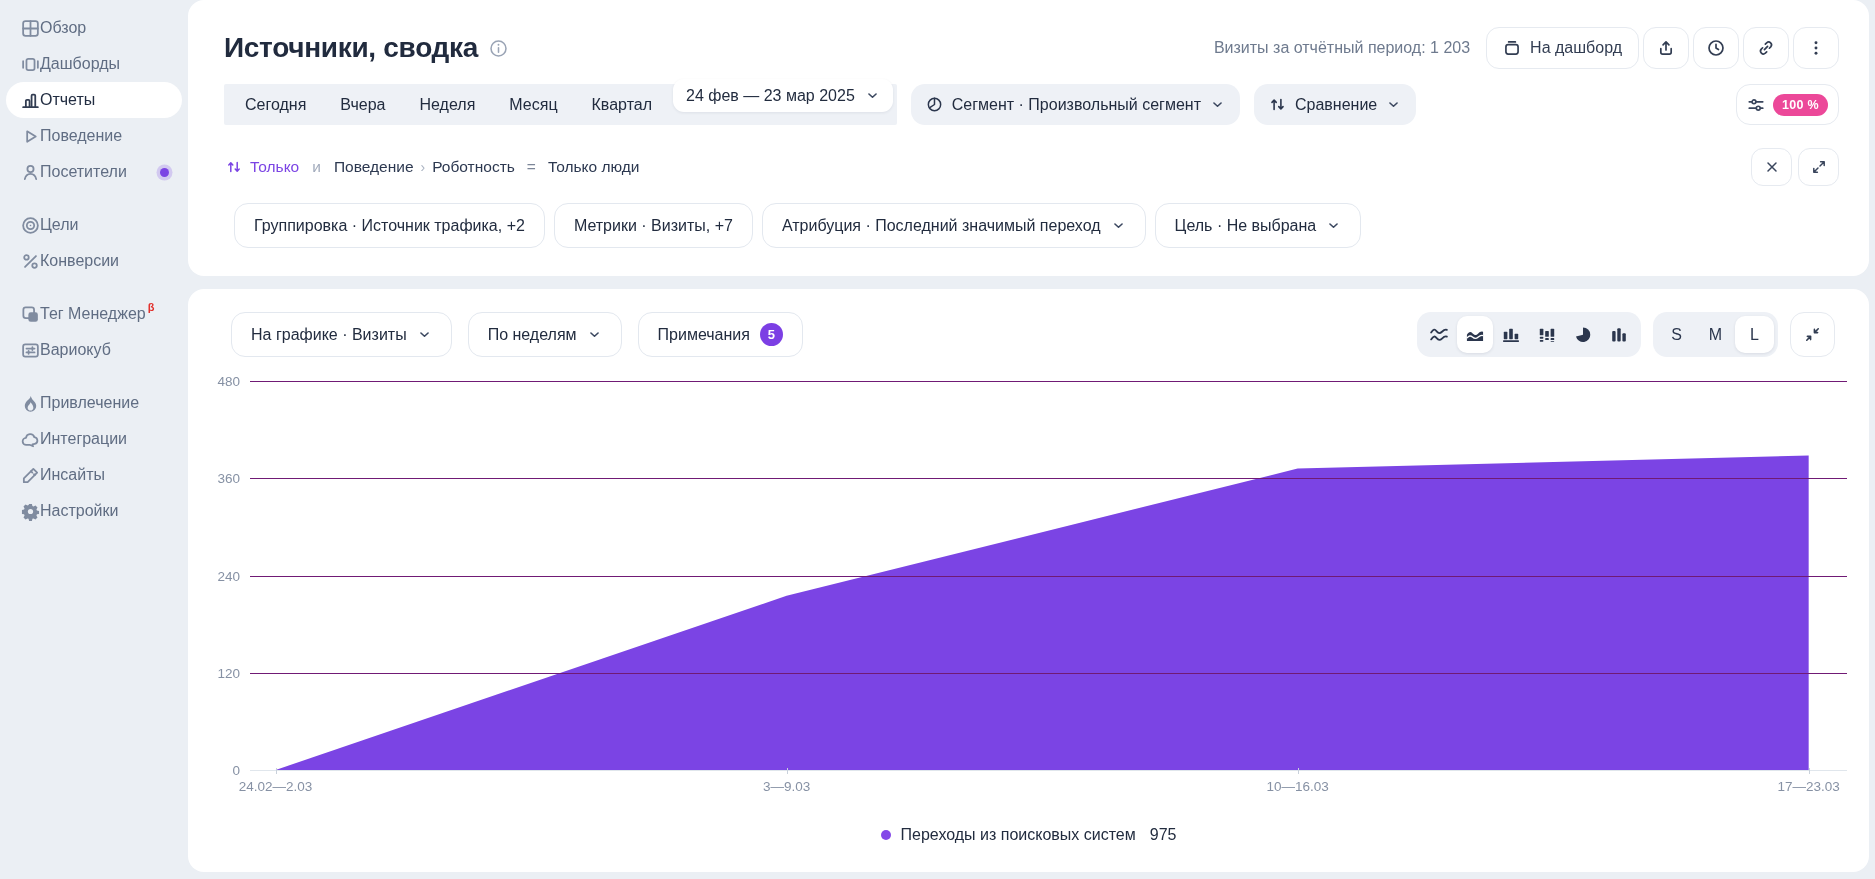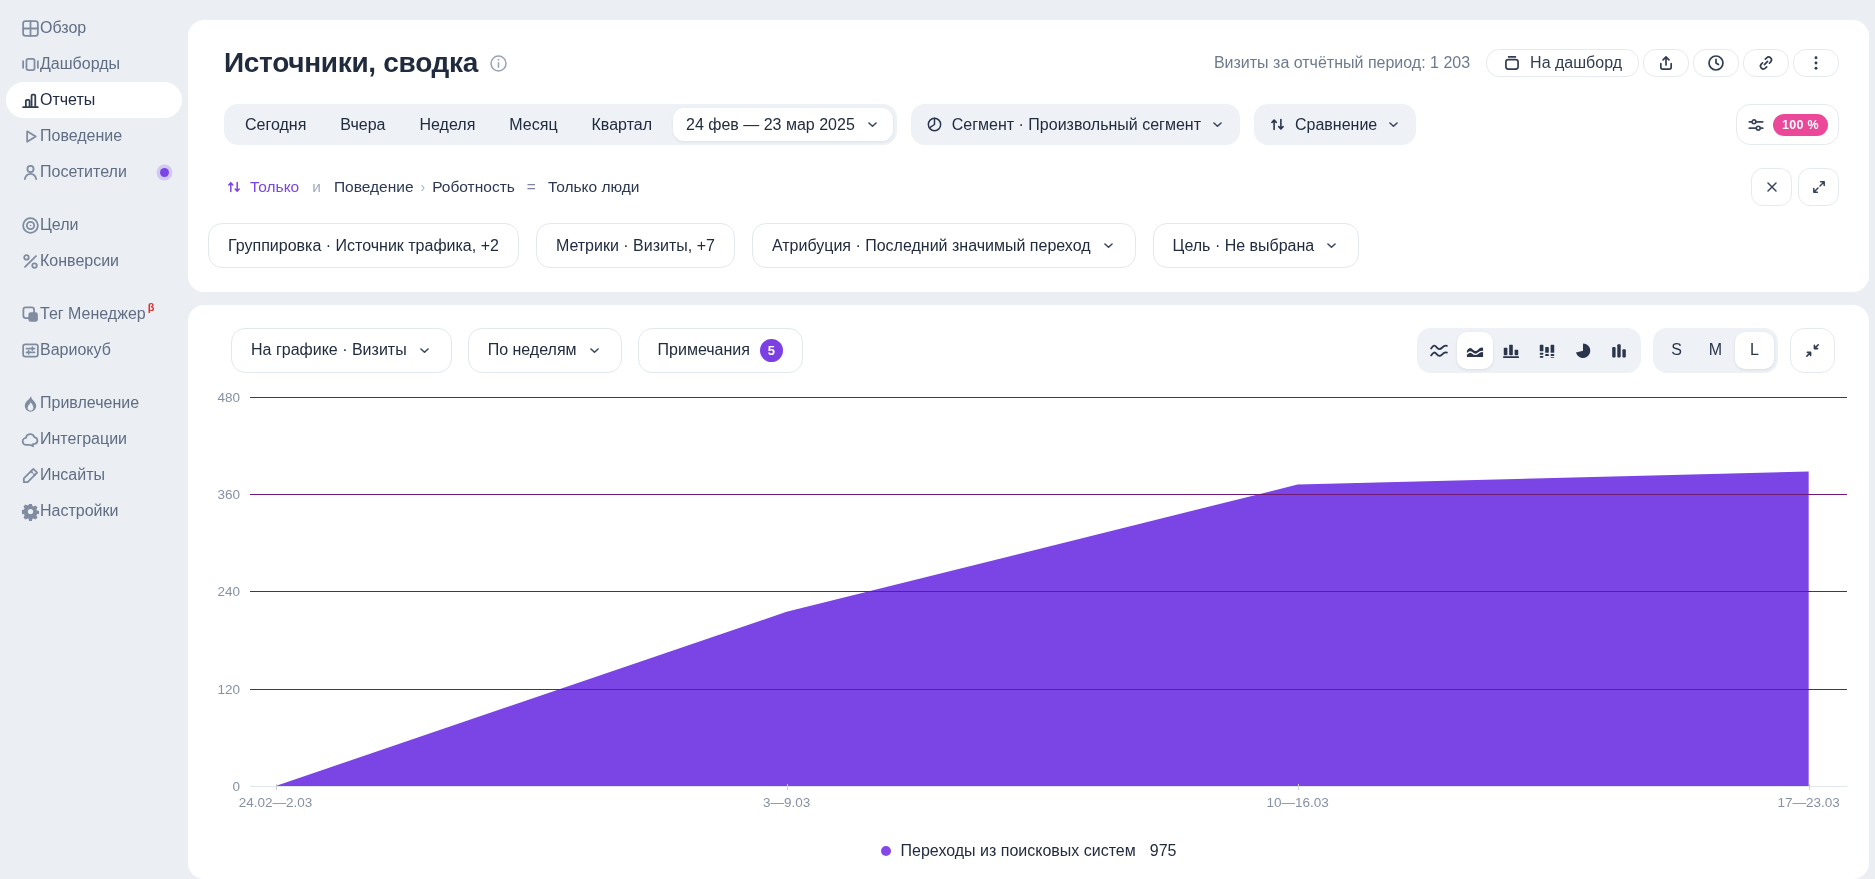--- a/index.html
+++ b/index.html
@@ -24,43 +24,43 @@
   .nav-item.active { background:#fff; color:#222d42; }
   .nav-item.active .ic { color:#323d52; }
   .nav-gap { height:17px; }
   .nav-dot {
     margin-left:auto; margin-right:5px; width:9px; height:9px; border-radius:50%;
     box-shadow:0 0 0 3.5px rgba(123,68,228,.22);
   }
   .nav-beta { font-size:11px; font-weight:700; margin-left:2px; align-self:flex-start; margin-top:5px; }
 
   
-  .main { flex:1; display:flex; flex-direction:column; gap:13px; padding-right:6px;margin-top:20px; }
+  .main { flex:1; display:flex; flex-direction:column; gap:13px; padding-right:6px; }
   .card { background:#fff; border-radius:16px; position:relative; }
   .header-card { height:276px; }
   .chart-card  { height:583px; }
 
   
   .title-row { position:absolute; top:27px; left:36px; right:30px; display:flex; align-items:center; }
   h1.page-title { font-size:28px; font-weight:700; color:#212b3e; letter-spacing:-.3px; }
   .info-ic { width:19px; height:19px; color:#9aa4b5; margin-left:11px; }
   .header-right { margin-left:auto; display:flex; align-items:center; gap:4px; }
   .visits-summary { font-size:16px; color:#6e7a8e; margin-right:12px; white-space:nowrap; }
   .btn-white {
-    background:#fff; border:1px solid #e6eaf0; border-radius:13px; height:28px;
+    background:#fff; border:1px solid #e6eaf0; border-radius:13px; height:42px;
     display:flex; align-items:center; justify-content:center; color:#323d52; cursor:pointer;
     font-family:inherit;
   }
   .btn-dash { padding:0 16px; gap:9px; font-size:16px; }
   .btn-dash .ic, .btn-icon .ic { width:18px; height:18px; }
   .btn-icon { width:46px; }
 
   
   .row-controls { position:absolute; top:84px; left:36px; right:30px; display:flex; gap:14px; height:41px; align-items:stretch; }
-  .tabs-group { background:#eef1f6; border-radius:14px; display:flex; align-items:center; padding:7px 4px; }
+  .tabs-group { background:#eef1f6; border-radius:2px; display:flex; align-items:flex-end; padding:13px 4px; }
   .tab { padding:0 17px; font-size:16px; color:#222c3f; cursor:pointer; height:100%; display:flex; align-items:center; background:none; border:none; font-family:inherit; }
   .date-pill {
     background:#fff; border-radius:11px; height:33px; margin-left:4px; padding:0 13px;
     display:flex; align-items:center; gap:10px; font-size:16px; cursor:pointer;
     box-shadow:0 1px 3px rgba(25,35,65,.08);
   }
   .gray-pill {
     background:#eef1f6; border-radius:14px; padding:0 15px; display:flex; align-items:center;
     gap:9px; font-size:16px; color:#222c3f; cursor:pointer;
   }
@@ -77,21 +77,21 @@
   .f-conj { color:#a2abbc; margin:0 13px; }
   .f-seg { color:#2c3850; cursor:pointer; }
   .f-sep { color:#aab3c2; font-size:14px; margin:0 7px; }
   .f-op { color:#7c8698; margin:0 12px; }
   .f-val { color:#2c3850; cursor:pointer; }
   .filter-actions { margin-left:auto; display:flex; gap:6px; }
   .btn-sq { width:41px; height:38px; border-radius:12px; border:1px solid #e6eaf0; background:#fff; color:#39455c; display:flex; align-items:center; justify-content:center; cursor:pointer; }
   .btn-sq .ic { width:16px; height:16px; }
 
   
-  .pills-row { position:absolute; top:203px; left:20px; display:flex; gap:17px; }
+  .pills-row { position:absolute; top:203px; left:46px; display:flex; gap:9px; }
   .pill {
     height:45px; background:#fff; border:1px solid #e3e8ef; border-radius:14px;
     padding:0 19px; font-size:16px; color:#222c3f; display:flex; align-items:center; gap:10px;
     cursor:pointer; white-space:nowrap; font-family:inherit;
   }
 
   
   .chart-controls { position:absolute; top:23px; left:43px; right:34px; display:flex; gap:16px; align-items:center; }
   .notes-badge { width:23px; height:23px; border-radius:50%; color:#fff; font-size:13px; font-weight:700; display:flex; align-items:center; justify-content:center; }
   .right-controls { margin-left:auto; display:flex; gap:12px; align-items:center; }

